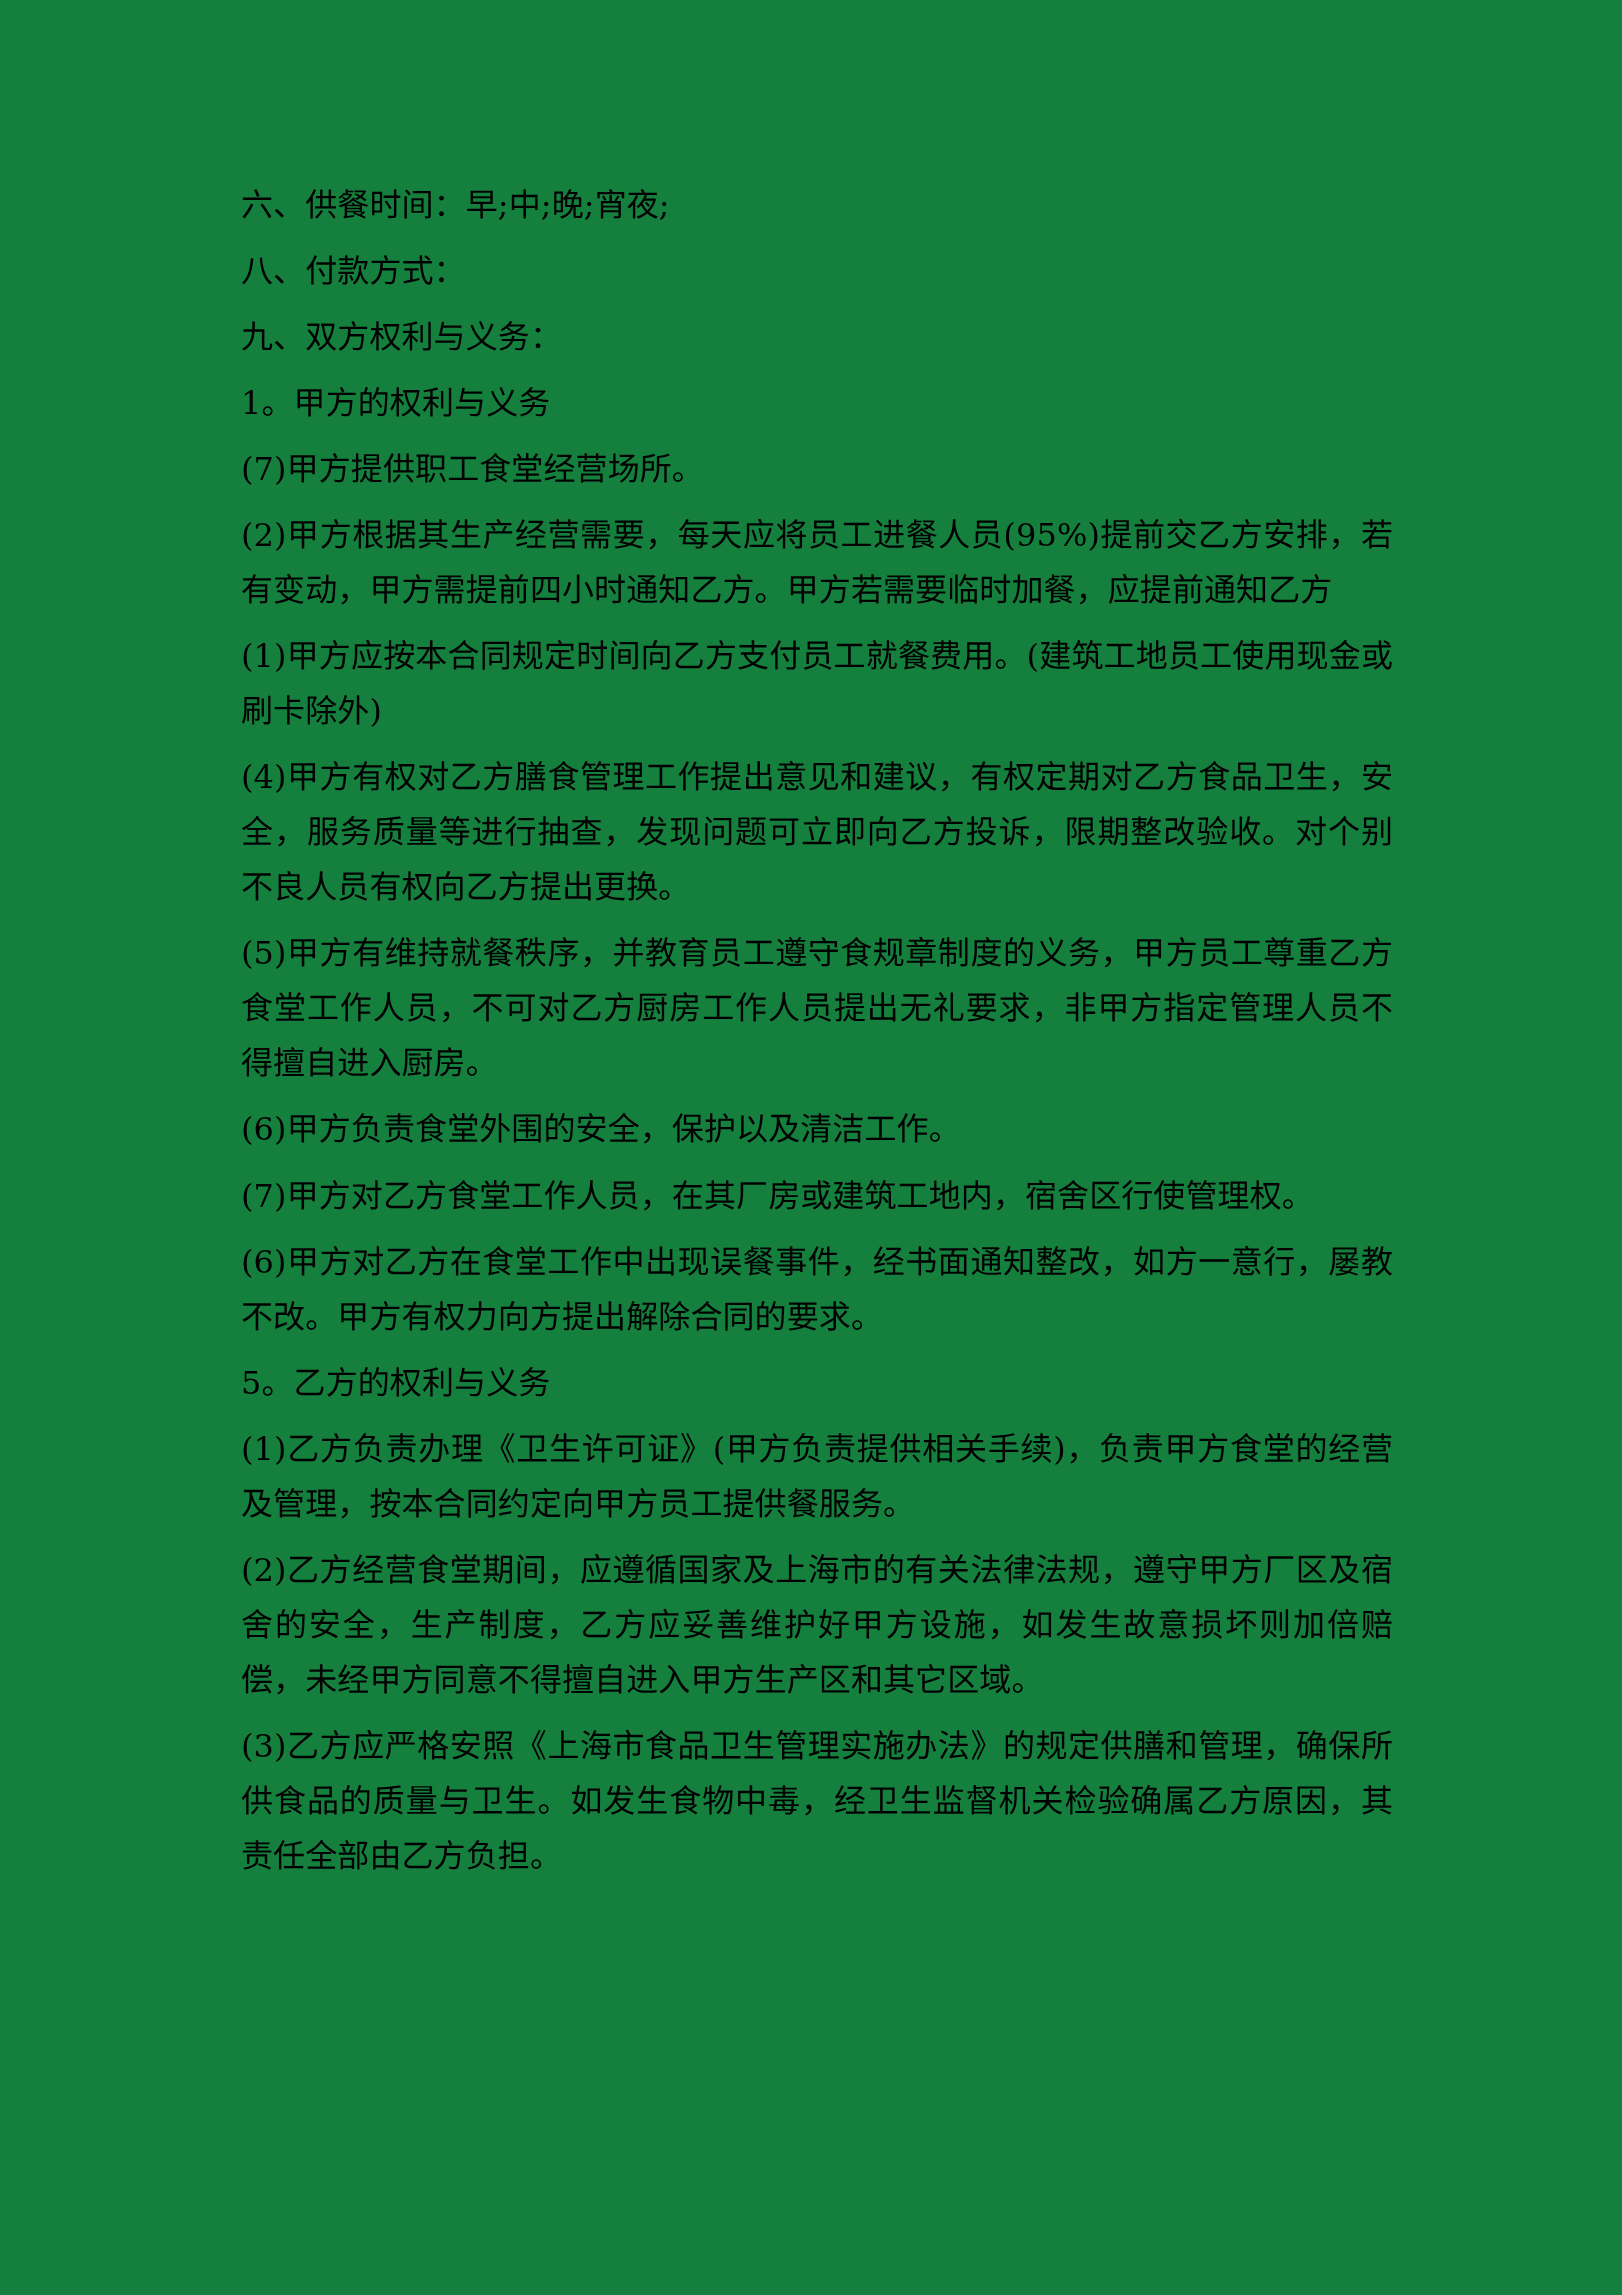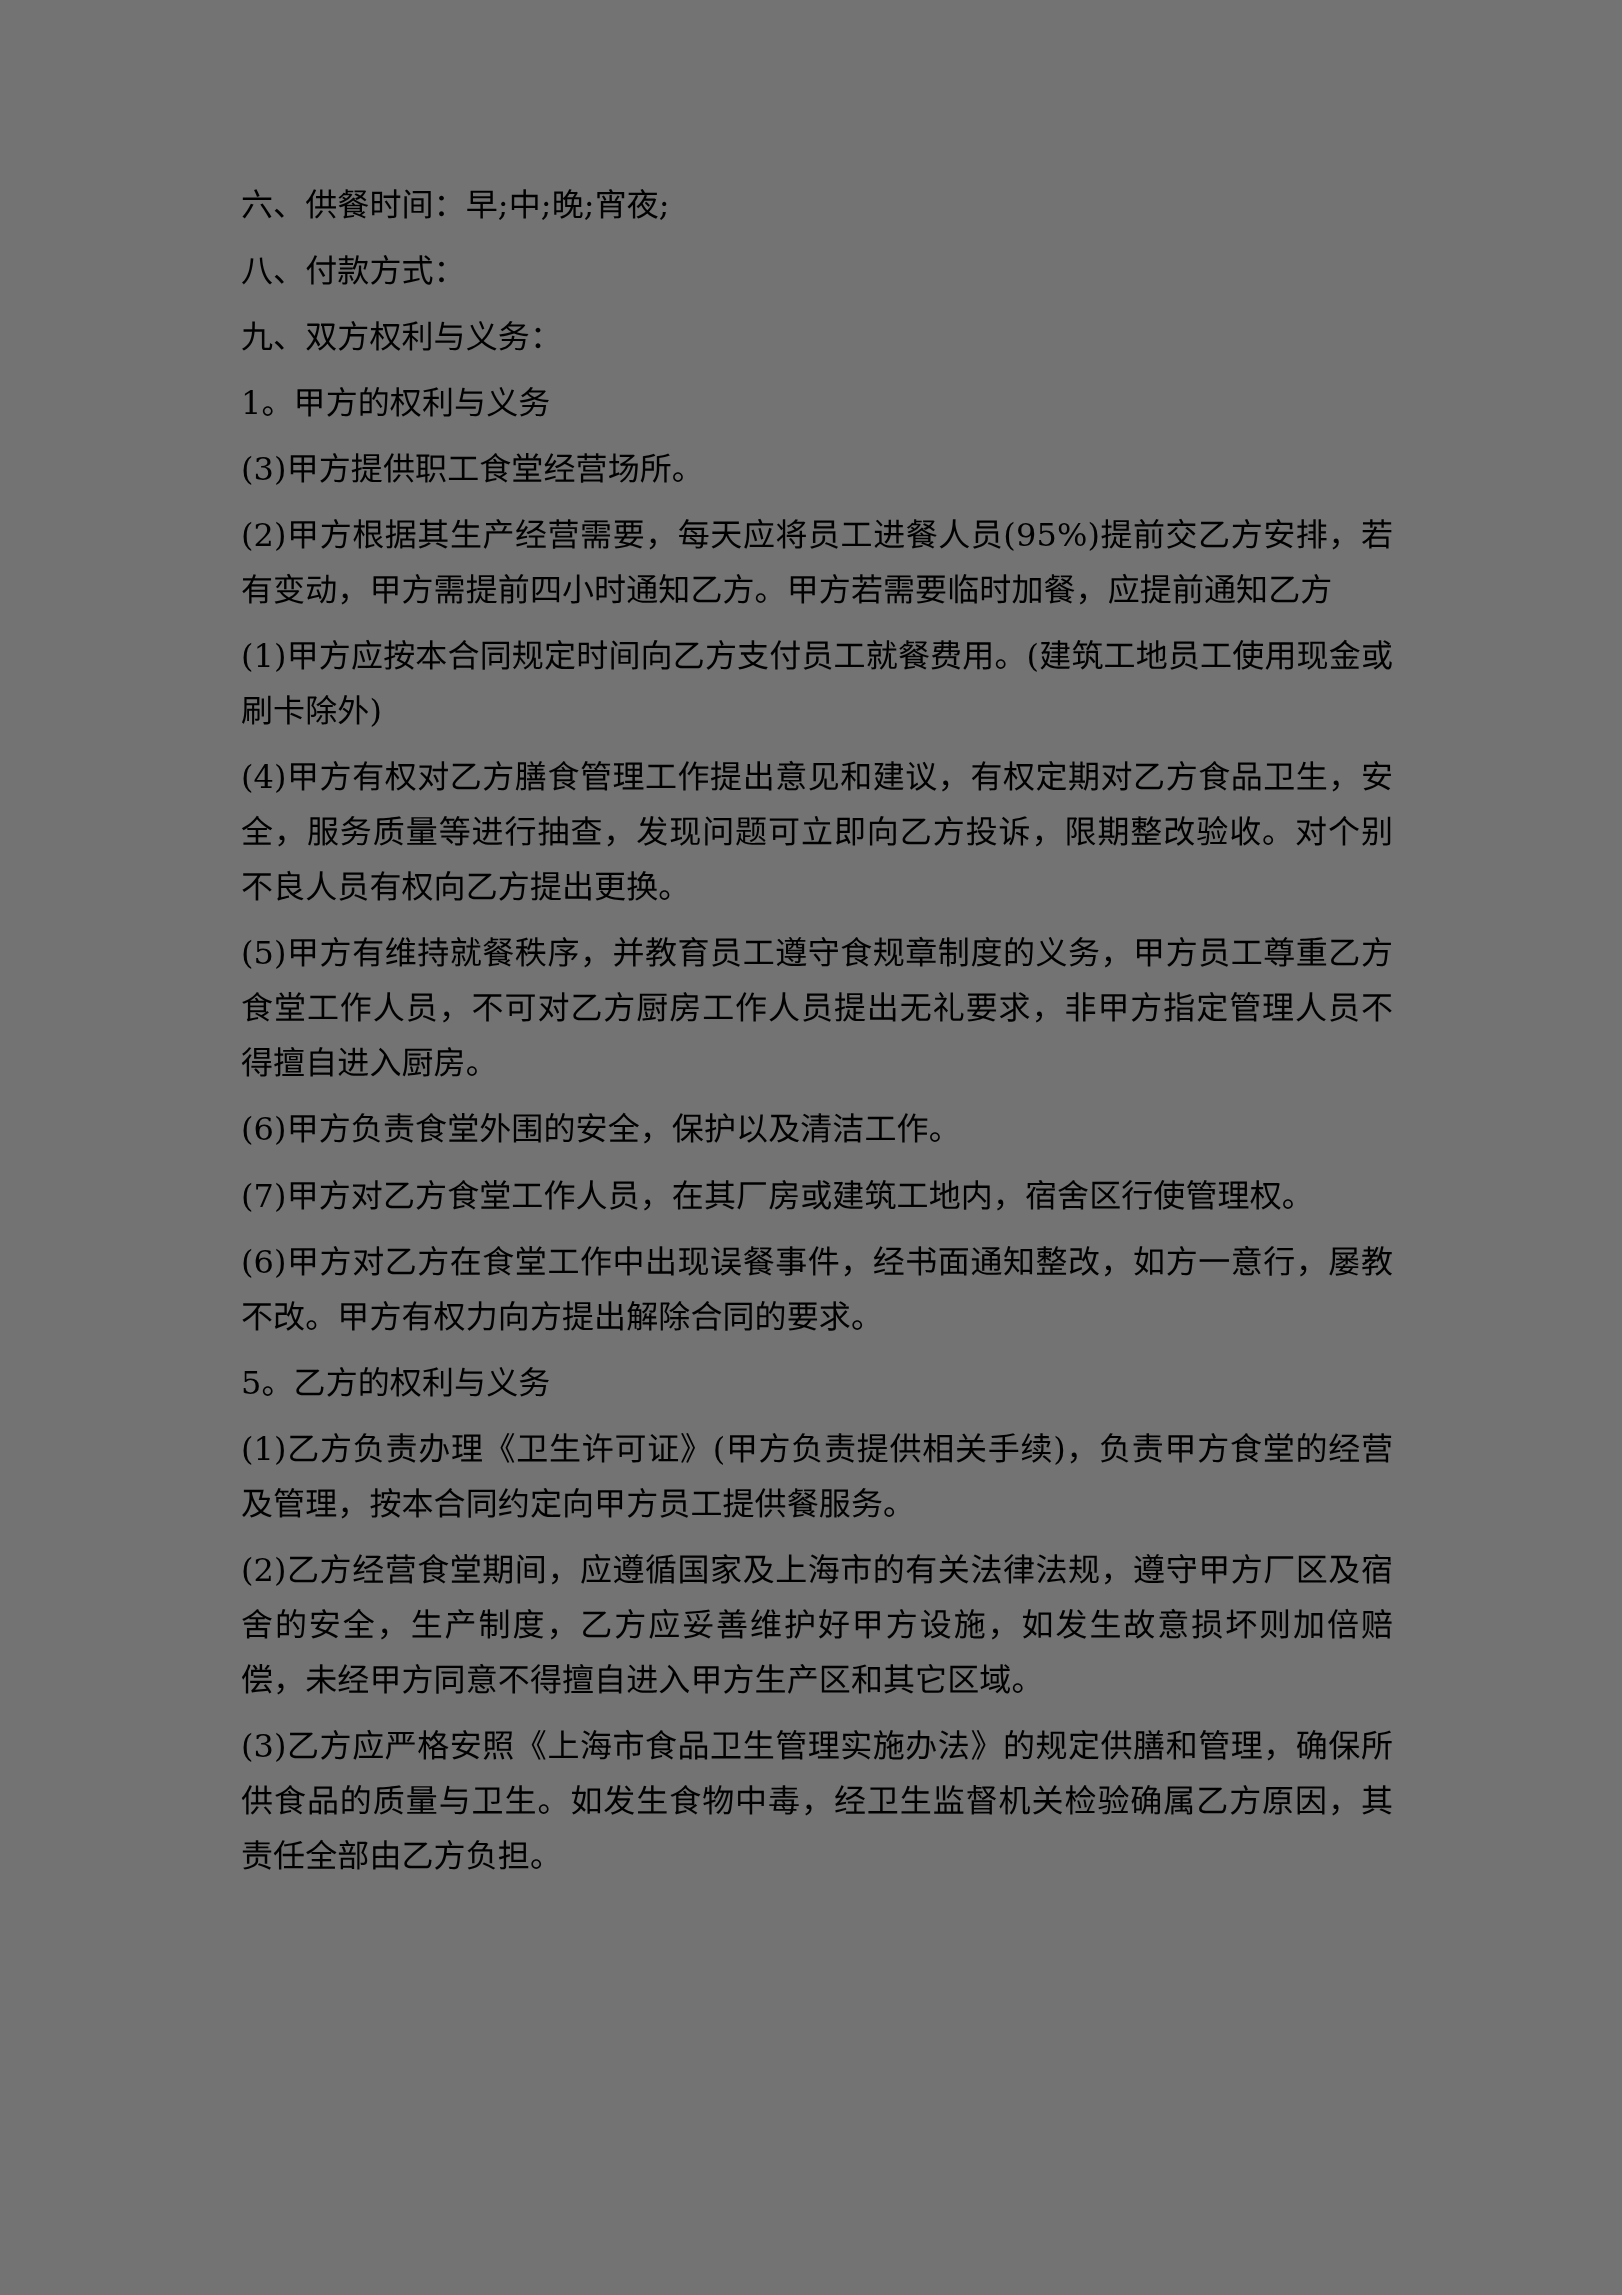--- a/index.html
+++ b/index.html
@@ -12,21 +12,21 @@
     height: 2295px;
     font-family: "DejaVu Serif", "Liberation Serif", serif;
     color: #000000;
     -webkit-font-smoothing: antialiased;
   }
   .page {
     position: relative;
     width: 1623px;
     height: 2295px;
     box-sizing: border-box;
-    background: #737373;
+    background: #15803d;
     overflow: hidden;
   }
   .content {
     position: absolute;
     left: 241px;
     top: 178px;
     width: 1152px;
   }
   .para {
     font-size: 32px;
@@ -40,21 +40,21 @@
 </style>
 </head>
 <body>
 
 <div class="page">
   <div class="content">
     <p class="para">六、供餐时间：早;中;晚;宵夜;</p>
     <p class="para">八、付款方式：</p>
     <p class="para">九、双方权利与义务：</p>
     <p class="para">1。甲方的权利与义务</p>
-    <p class="para">(3)甲方提供职工食堂经营场所。</p>
+    <p class="para">(7)甲方提供职工食堂经营场所。</p>
     <p class="para">(2)甲方根据其生产经营需要，每天应将员工进餐人员(95%)提前交乙方安排，若有变动，甲方需提前四小时通知乙方。甲方若需要临时加餐，应提前通知乙方</p>
     <p class="para">(1)甲方应按本合同规定时间向乙方支付员工就餐费用。(建筑工地员工使用现金或刷卡除外)</p>
     <p class="para">(4)甲方有权对乙方膳食管理工作提出意见和建议，有权定期对乙方食品卫生，安全，服务质量等进行抽查，发现问题可立即向乙方投诉，限期整改验收。对个别不良人员有权向乙方提出更换。</p>
     <p class="para">(5)甲方有维持就餐秩序，并教育员工遵守食规章制度的义务，甲方员工尊重乙方食堂工作人员，不可对乙方厨房工作人员提出无礼要求，非甲方指定管理人员不得擅自进入厨房。</p>
     <p class="para">(6)甲方负责食堂外围的安全，保护以及清洁工作。</p>
     <p class="para">(7)甲方对乙方食堂工作人员，在其厂房或建筑工地内，宿舍区行使管理权。</p>
     <p class="para">(6)甲方对乙方在食堂工作中出现误餐事件，经书面通知整改，如方一意行，屡教不改。甲方有权力向方提出解除合同的要求。</p>
     <p class="para">5。乙方的权利与义务</p>
     <p class="para">(1)乙方负责办理《卫生许可证》(甲方负责提供相关手续)，负责甲方食堂的经营及管理，按本合同约定向甲方员工提供餐服务。</p>
     <p class="para">(2)乙方经营食堂期间，应遵循国家及上海市的有关法律法规，遵守甲方厂区及宿舍的安全，生产制度，乙方应妥善维护好甲方设施，如发生故意损坏则加倍赔偿，未经甲方同意不得擅自进入甲方生产区和其它区域。</p>

